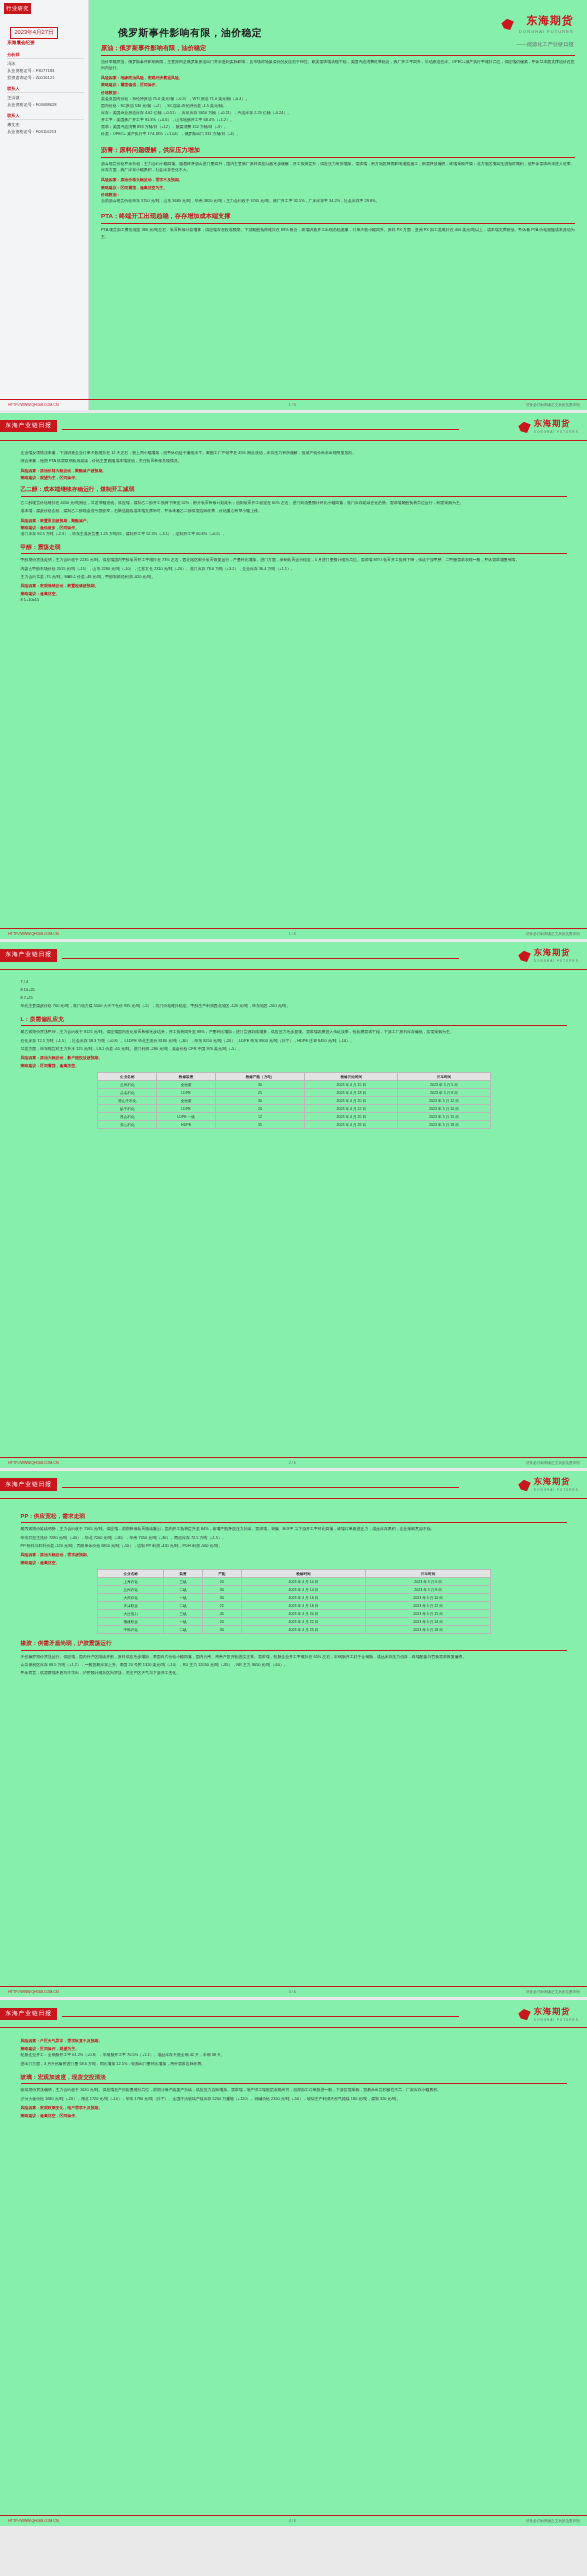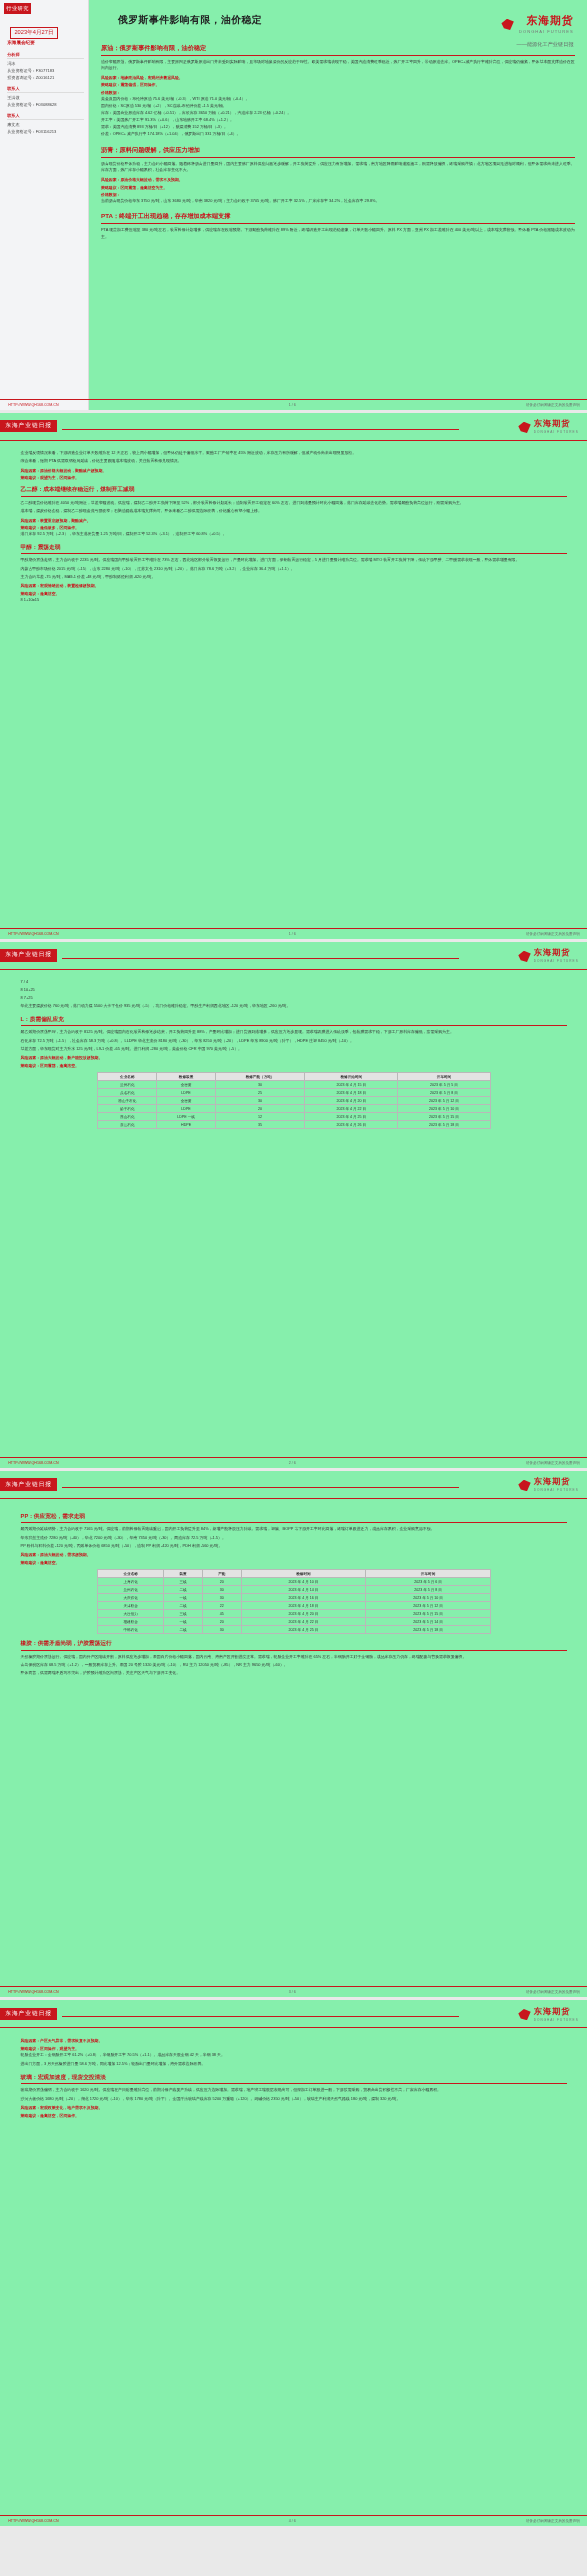--- a/index.html
+++ b/index.html
@@ -41,21 +41,21 @@
     background:#c8161d;
     clip-path:polygon(0% 40%, 45% 0%, 100% 25%, 70% 100%, 20% 85%);
   }
   .logo-cn { font-size:10.8px; color:#c8161d; font-weight:bold; letter-spacing:1px; }
   .logo-en { font-size:4.1px; color:#777; letter-spacing:1px; margin-top:1px; }
   .cover-date {
     position:absolute; left:10.3px; top:27px; font-size:5.7px; color:#c8161d;
     border:0.5px solid #c8161d; padding:1px 3.1px;
   }
   .cover-title {
-    position:absolute; left:118px; top:14px; font-size:9.8px; font-weight:bold; color:#222;
+    position:absolute; left:118px; top:27px; font-size:9.8px; font-weight:bold; color:#222;
     letter-spacing:0.5px;
   }
   .cover-subtitle {
     position:absolute; right:14.4px; top:41px; font-size:5.2px; color:#666;
   }
   .cover-meta { position:absolute; left:7.2px; top:47px; width:77px; font-size:4.1px; color:#444; }
   .cover-meta h4 { margin:5.2px 0 1.5px 0; font-size:4.1px; color:#c8161d; border-bottom:0.5px solid #ddd; padding-bottom:1px;}
   .cover-meta p { margin:1px 0; line-height:1.5; }
   
   .content {

